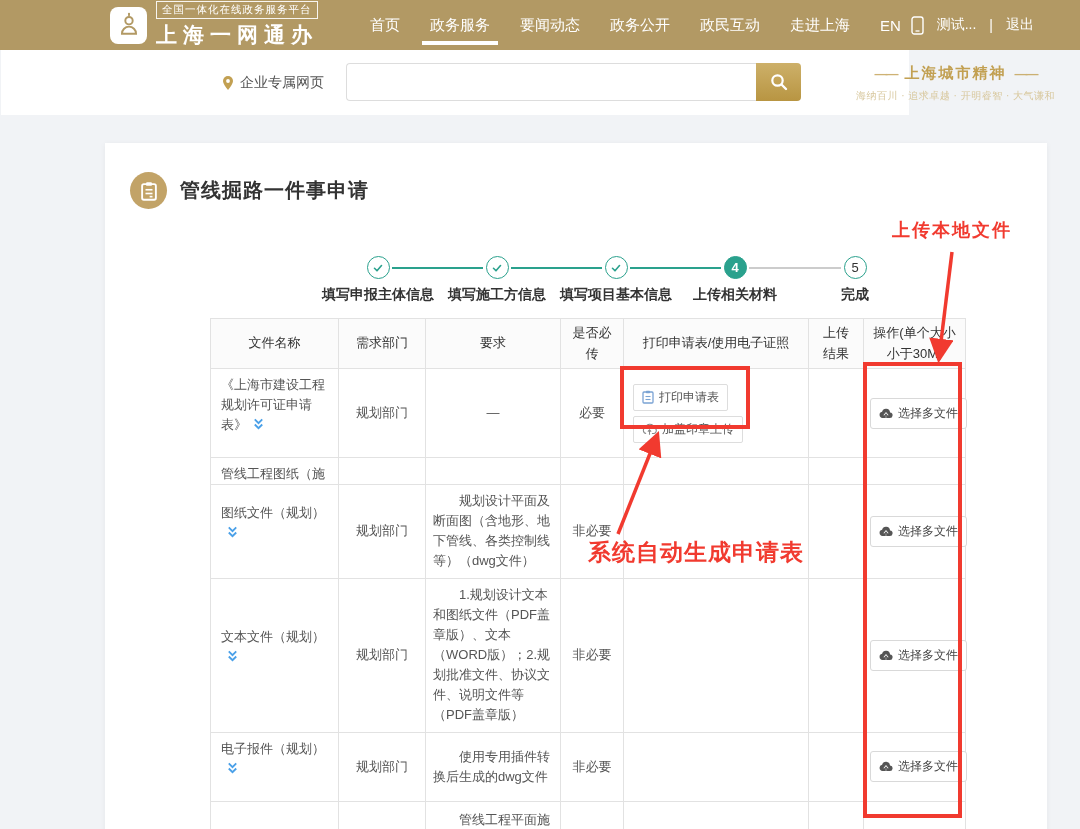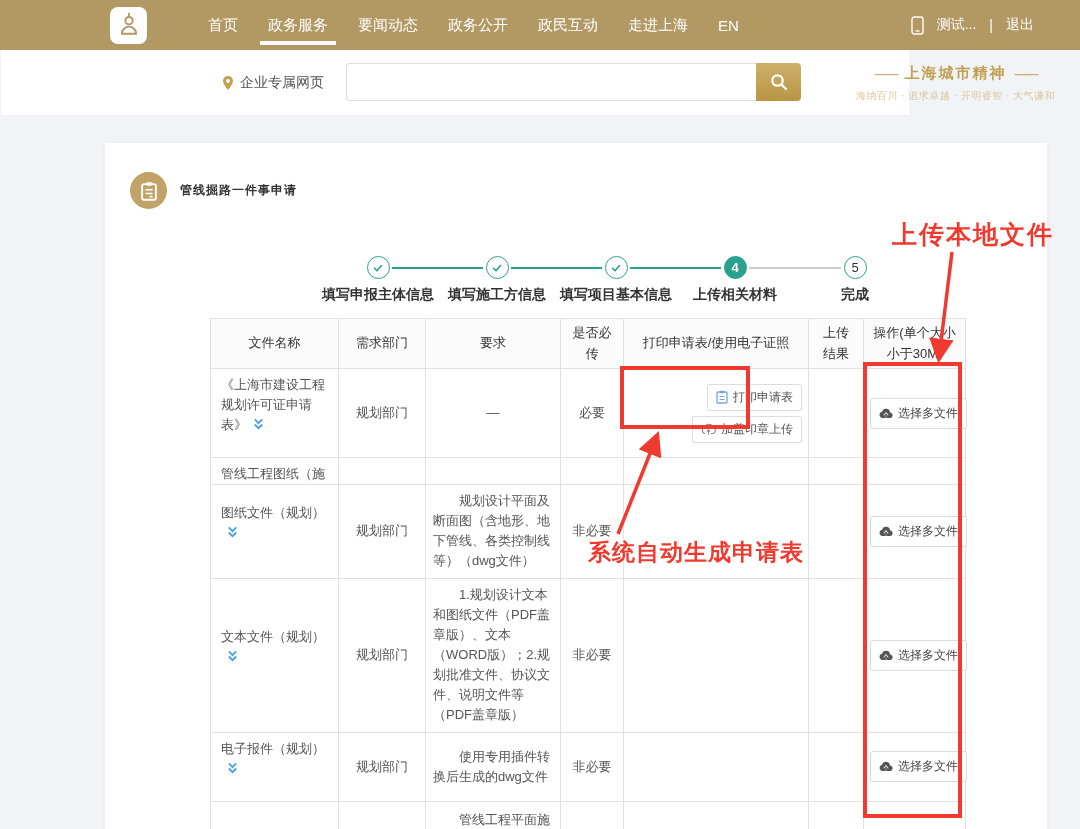--- a/index.html
+++ b/index.html
@@ -36,21 +36,21 @@
                   color:#c2a052; font-size:15px; font-weight:bold; letter-spacing:2px; }
   .spirit-dash { color:#c2a052; font-size:13px; opacity:.8; letter-spacing:-2px; }
   .spirit-sub { margin-top:6px; color:#d8c89e; font-size:10px; letter-spacing:.5px; white-space:nowrap; }
 
   
   .card { position:absolute; left:105px; top:143px; width:942px; height:700px; background:#fff;
           box-shadow:0 1px 6px rgba(0,0,0,.05); }
   .card-title { position:absolute; left:130px; top:172px; display:flex; align-items:center; gap:13px; z-index:2; }
   .title-badge { width:37px; height:37px; border-radius:50%; background:#c2a367; display:flex;
                  align-items:center; justify-content:center; }
-  .page-title { font-size:12px; font-weight:bold; color:#333; letter-spacing:1px; }
+  .page-title { font-size:20px; font-weight:bold; color:#333; letter-spacing:1px; }
 
   
   .step { position:absolute; top:256px; width:130px; text-align:center; z-index:2; }
   .step-circle { width:23px; height:23px; border-radius:50%; margin:0 auto; display:flex;
                  align-items:center; justify-content:center; background:#fff; border:1.5px solid #2aa18d; }
   .step-circle.current { background:#2aa18d; border-color:#2aa18d; color:#fff; font-size:13px; font-weight:bold; }
   .step-circle.upcoming { border-color:#2aa18d; color:#333; font-size:13px; }
   .step-label { margin-top:7px; font-size:14px; font-weight:bold; color:#333; white-space:nowrap; }
   .sline { position:absolute; top:267px; height:2px; background:#2aa18d; z-index:1; }
   .sline.gray { background:#ccc; }
@@ -59,49 +59,53 @@
   table { border-collapse:collapse; table-layout:fixed; width:755px; background:#fff; }
   .tableA { position:absolute; left:210px; top:318px; z-index:2; }
   .tableB { position:absolute; left:210px; top:484px; z-index:2; }
   th, td { border:1px solid #e2e2e2; font-size:13px; color:#555; text-align:center;
            vertical-align:middle; padding:4px 6px; line-height:1.55; }
   th { background:#fbfbfb; color:#333; font-weight:500; padding:4px 8px; }
   td.name { text-align:left; padding:6px 8px 20px 10px; }
   td.dept { padding:4px 10px; }
   td.req-text { text-align:left; text-indent:2em; padding:6px 7px; }
   .chev { vertical-align:-2px; margin-left:5px; cursor:pointer; }
-  .btn-col { display:flex; flex-direction:column; align-items:flex-end; gap:5px; padding-left:3px; }
+  .btn-col { display:flex; flex-direction:column; align-items:flex-start; gap:5px; padding-left:3px; }
   .btn { display:inline-flex; align-items:center; gap:5px; background:#fff; border:1px solid #ddd;
          border-radius:2px; font-size:12px; color:#555; padding:4px 8px; cursor:pointer; white-space:nowrap; }
   .btn-upload { display:inline-flex; align-items:center; gap:5px; background:#fff; border:1px solid #d9d9d9;
                 border-radius:3px; font-size:12px; color:#444; padding:6px 8px; cursor:pointer; white-space:nowrap; }
 
   
   .ann-rect { position:absolute; border:4px solid #f13a2f; z-index:6; pointer-events:none; }
   .ann-rect1 { left:620px; top:366px; width:130px; height:63px; }
   .ann-rect2 { left:863px; top:362px; width:99px; height:456px; }
   .ann-text { position:absolute; color:#f13a2f; font-weight:bold; z-index:7; white-space:nowrap; }
-  .ann-text1 { left:892px; top:218px; font-size:25px; letter-spacing:2px; }
+  .ann-text1 { left:892px; top:218px; font-size:18px; letter-spacing:2px; }
   .ann-text2 { left:588px; top:537px; font-size:23px; letter-spacing:1px; }
   .overlay { position:absolute; left:0; top:0; width:1080px; height:829px; z-index:6; pointer-events:none; }
 </style>
 </head>
 <body>
 
 <div class="page">
 
   <div class="topbar">
     <div class="logo-group">
       <div class="logo-badge">
         <svg width="26" height="26" viewBox="0 0 24 24">
           <circle cx="12" cy="8" r="3.4" fill="none" stroke="#b29964" stroke-width="1.8"></circle>
           <path d="M5.5 20 a6.5 6.5 0 0 1 13 0 z" fill="none" stroke="#b29964" stroke-width="1.8"></path>
           <line x1="12" y1="1.5" x2="12" y2="4" stroke="#b29964" stroke-width="1.6"></line>
           <circle cx="12" cy="1.8" r="1" fill="#b29964"></circle>
         </svg>
+      </div>
+      <div class="logo-text">
+        <span class="tagline">全国一体化在线政务服务平台</span>
+        <span class="site-title">上海一网通办</span>
       </div>
     </div>
     <nav class="topnav">
       <span class="nav-item">首页</span>
       <span class="nav-item active">政务服务</span>
       <span class="nav-item">要闻动态</span>
       <span class="nav-item">政务公开</span>
       <span class="nav-item">政民互动</span>
       <span class="nav-item">走进上海</span>
       <span class="nav-item">EN</span>

